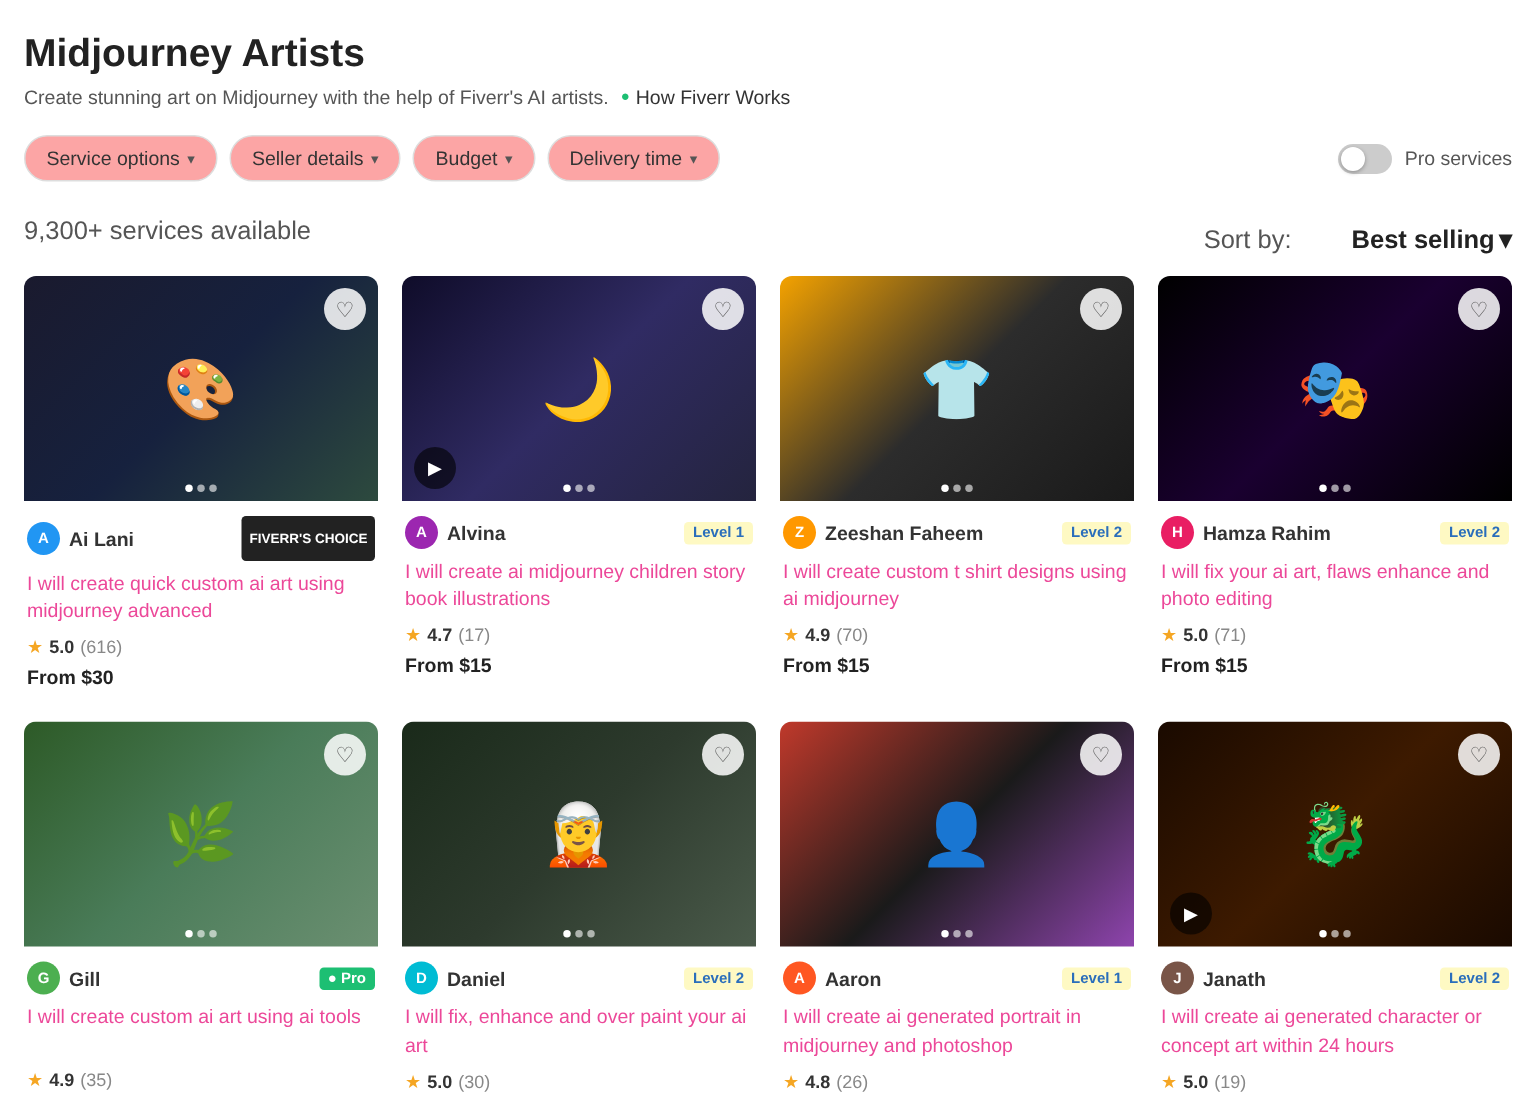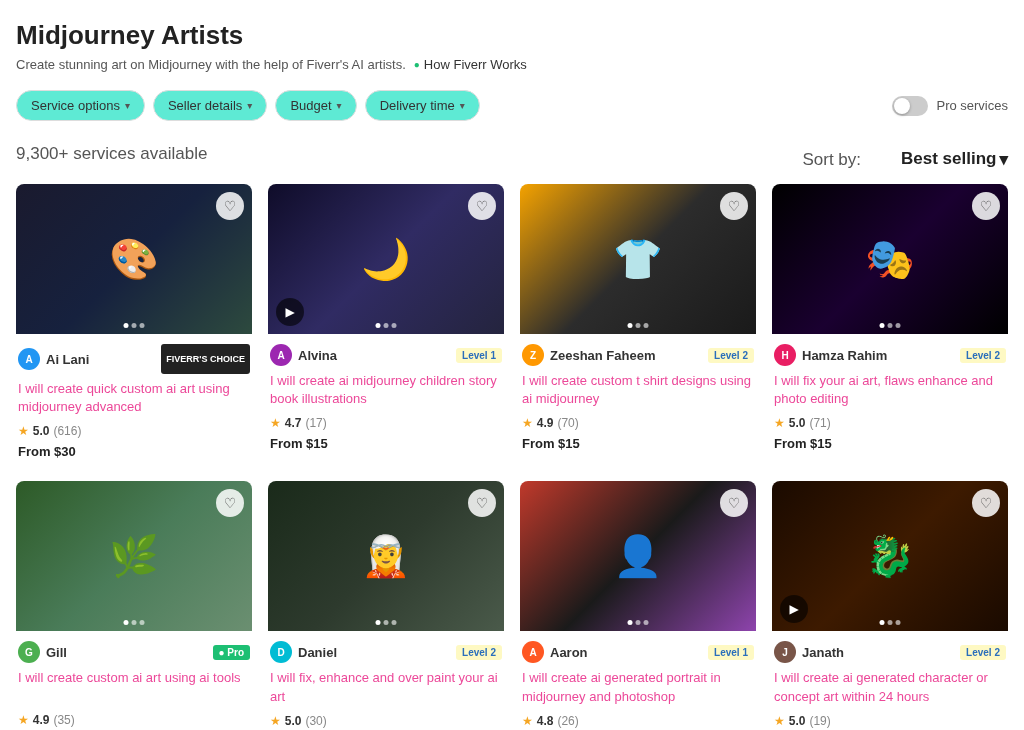--- a/index.html
+++ b/index.html
@@ -3,29 +3,29 @@
   <meta charset="utf-8">
   <style>
     * { box-sizing: border-box; margin: 0; padding: 0; }
     body { font-family: -apple-system, BlinkMacSystemFont, 'Segoe UI', sans-serif; background: #fff; color: #222; font-size: 14px; }
     .page { max-width: 1024px; margin: 0 auto; padding: 20px 16px; }
     .page-title { font-size: 26px; font-weight: 700; margin-bottom: 6px; }
     .page-subtitle { color: #555; font-size: 13px; display: flex; align-items: center; gap: 8px; margin-bottom: 18px; }
     .how-it-works { display: flex; align-items: center; gap: 4px; color: #333; font-weight: 500; cursor: pointer; }
     .how-it-works::before { content: '●'; color: #1dbf73; font-size: 10px; }
     .filters { display: flex; align-items: center; gap: 8px; margin-bottom: 16px; flex-wrap: wrap; }
-    .filter-btn { display: flex; align-items: center; gap: 5px; padding: 7px 14px; border: 1.5px solid #ddd; border-radius: 20px; background: #5eead4; cursor: pointer; font-size: 13px; font-weight: 500; color: #333; }
+    .filter-btn { display: flex; align-items: center; gap: 5px; padding: 7px 14px; border: 1.5px solid #ddd; border-radius: 20px; background: #fca5a5; cursor: pointer; font-size: 13px; font-weight: 500; color: #333; }
     .filter-btn .chevron { font-size: 10px; color: #555; }
     .pro-toggle { margin-left: auto; display: flex; align-items: center; gap: 8px; font-size: 13px; color: #555; }
     .toggle { width: 36px; height: 20px; background: #ccc; border-radius: 10px; position: relative; cursor: pointer; }
     .toggle-knob { width: 16px; height: 16px; background: #fff; border-radius: 50%; position: absolute; top: 2px; left: 2px; transition: left 0.2s; box-shadow: 0 1px 3px rgba(0,0,0,0.3); }
     .results-bar { display: flex; align-items: center; justify-content: space-between; margin-bottom: 14px; font-size: 17px; color: #555; }
     .sort-by { display: flex; align-items: center; gap: 4px; margin-top: 12px; }
     .sort-by strong { color: #222; font-weight: 600; }
-    .sort-dropdown { display: flex; gap: 3px; cursor: pointer; font-weight: 600; color: #222; padding-left: 36px; }
+    .sort-dropdown { display: flex; align-items: center; gap: 3px; cursor: pointer; font-weight: 600; color: #222; padding-left: 36px; }
     .grid { display: grid; grid-template-columns: repeat(4, 1fr); gap: 16px; margin-bottom: 16px; }
     .card { border-radius: 8px; overflow: hidden; background: #fff; cursor: pointer; transition: box-shadow 0.2s; }
     .card-img { position: relative; width: 100%; height: 150px; overflow: hidden; background: #333; }
     .card-img-placeholder { width: 100%; height: 100%; display: flex; align-items: center; justify-content: center; font-size: 40px; }
     .heart-btn { position: absolute; top: 8px; right: 8px; background: rgba(255,255,255,0.85); border: none; border-radius: 50%; width: 28px; height: 28px; display: flex; align-items: center; justify-content: center; cursor: pointer; font-size: 14px; color: #555; }
     .play-btn { position: absolute; bottom: 8px; left: 8px; background: rgba(0,0,0,0.6); border: none; border-radius: 50%; width: 28px; height: 28px; display: flex; align-items: center; justify-content: center; cursor: pointer; color: #fff; font-size: 12px; }
     .dots { position: absolute; bottom: 6px; left: 50%; transform: translateX(-50%); display: flex; gap: 3px; }
     .dot { width: 5px; height: 5px; border-radius: 50%; background: rgba(255,255,255,0.6); }
     .dot.active { background: #fff; }
     .card-body { padding: 10px 2px 6px 2px; }

